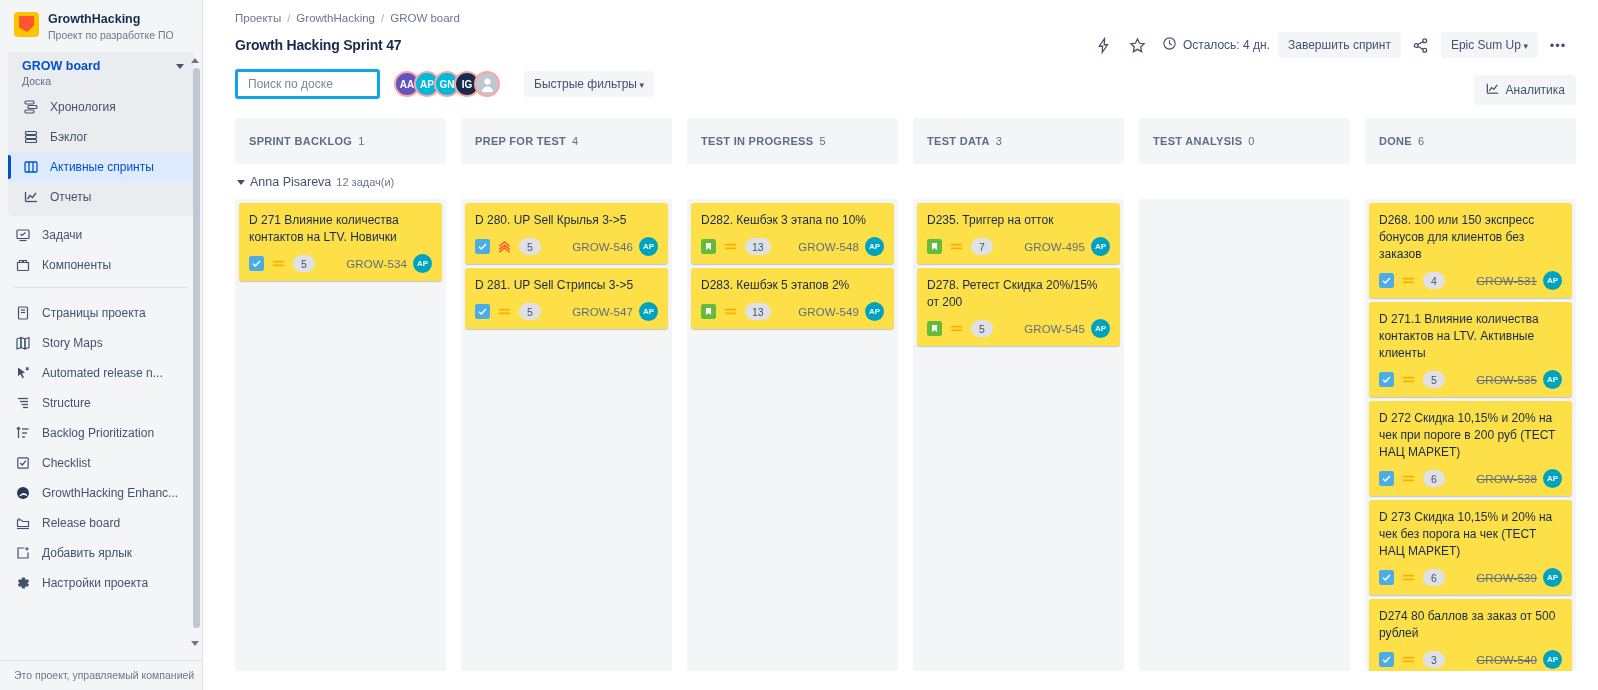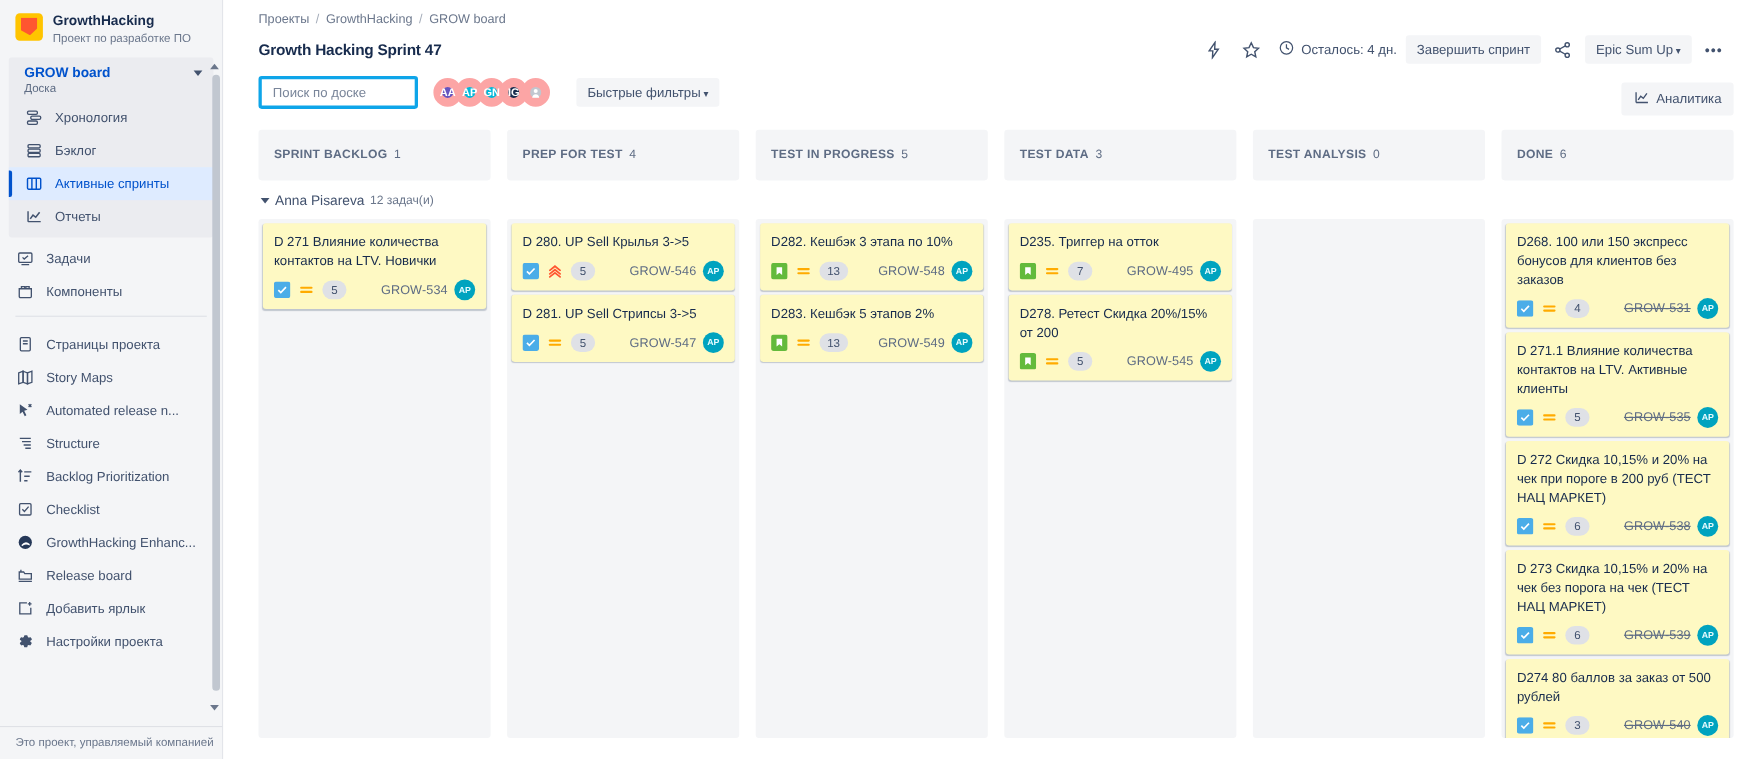--- a/index.html
+++ b/index.html
@@ -102,21 +102,21 @@
   }
   .search-box input {
     border: none; outline: none; flex: 1; font-size: 12px; color: #172b4d;
     font-family: "Liberation Sans", sans-serif; background: transparent;
   }
   .search-box input::placeholder { color: #7a869a; }
   .avatars { display: flex; align-items: center; margin-left: 14px; }
   .av {
     width: 26px; height: 26px; border-radius: 50%; color: #fff;
     font-size: 10px; font-weight: bold; display: flex; align-items: center;
-    justify-content: center; margin-left: -6px; border: 8px solid #fca5a5; cursor: pointer;
+    justify-content: center; margin-left: -6px; border: 2px solid #fca5a5; cursor: pointer;
   }
   .av:first-child { margin-left: 0; }
   .av.ghost { background: #c1c7d0; }
   .quick-filters { margin-left: 24px; }
 
   .analytics-btn {
     position: absolute; right: 22px; top: 75px;
     display: flex; align-items: center; gap: 6px;
     background: #f4f5f7; border-radius: 3px; padding: 6px 11px;
     font-size: 12px; color: #42526e; cursor: pointer;
@@ -136,21 +136,21 @@
   .col-head-cnt { font-size: 11px; color: #5e6c84; margin-left: 6px; font-weight: normal; }
 
   .swimlane { margin-top: 11px; display: flex; align-items: center; gap: 5px; padding-left: 2px; }
   .swim-chev { width: 0; height: 0; border-left: 4px solid transparent; border-right: 4px solid transparent; border-top: 5px solid #42526e; cursor: pointer; }
   .swim-name { font-size: 12.5px; color: #42526e; }
   .swim-count { font-size: 11px; color: #6b778c; }
 
   .cols { display: flex; gap: 15px; margin-top: 10px; height: 472px; }
   .col { flex: 1; background: #f4f5f7; border-radius: 3px; padding: 4px; overflow: hidden; }
   .card {
-    background: #fef9c3; border-radius: 3px; padding: 9px 10px 8px 10px;
+    background: #fde047; border-radius: 3px; padding: 9px 10px 8px 10px;
     margin-bottom: 4px; box-shadow: 0 1px 1px rgba(9,30,66,0.22);
     cursor: pointer;
   }
   .card-summary { font-size: 12px; line-height: 17px; color: #172b4d; }
   .card-meta { display: flex; align-items: center; margin-top: 8px; }
   .meta-left { display: flex; align-items: center; gap: 7px; }
   .meta-right { margin-left: auto; display: flex; align-items: center; gap: 6px; }
   .issue-key { font-size: 11.5px; color: #5e6c84; letter-spacing: 0.1px; }
   .issue-key.done { text-decoration: line-through; }
   .pts {

